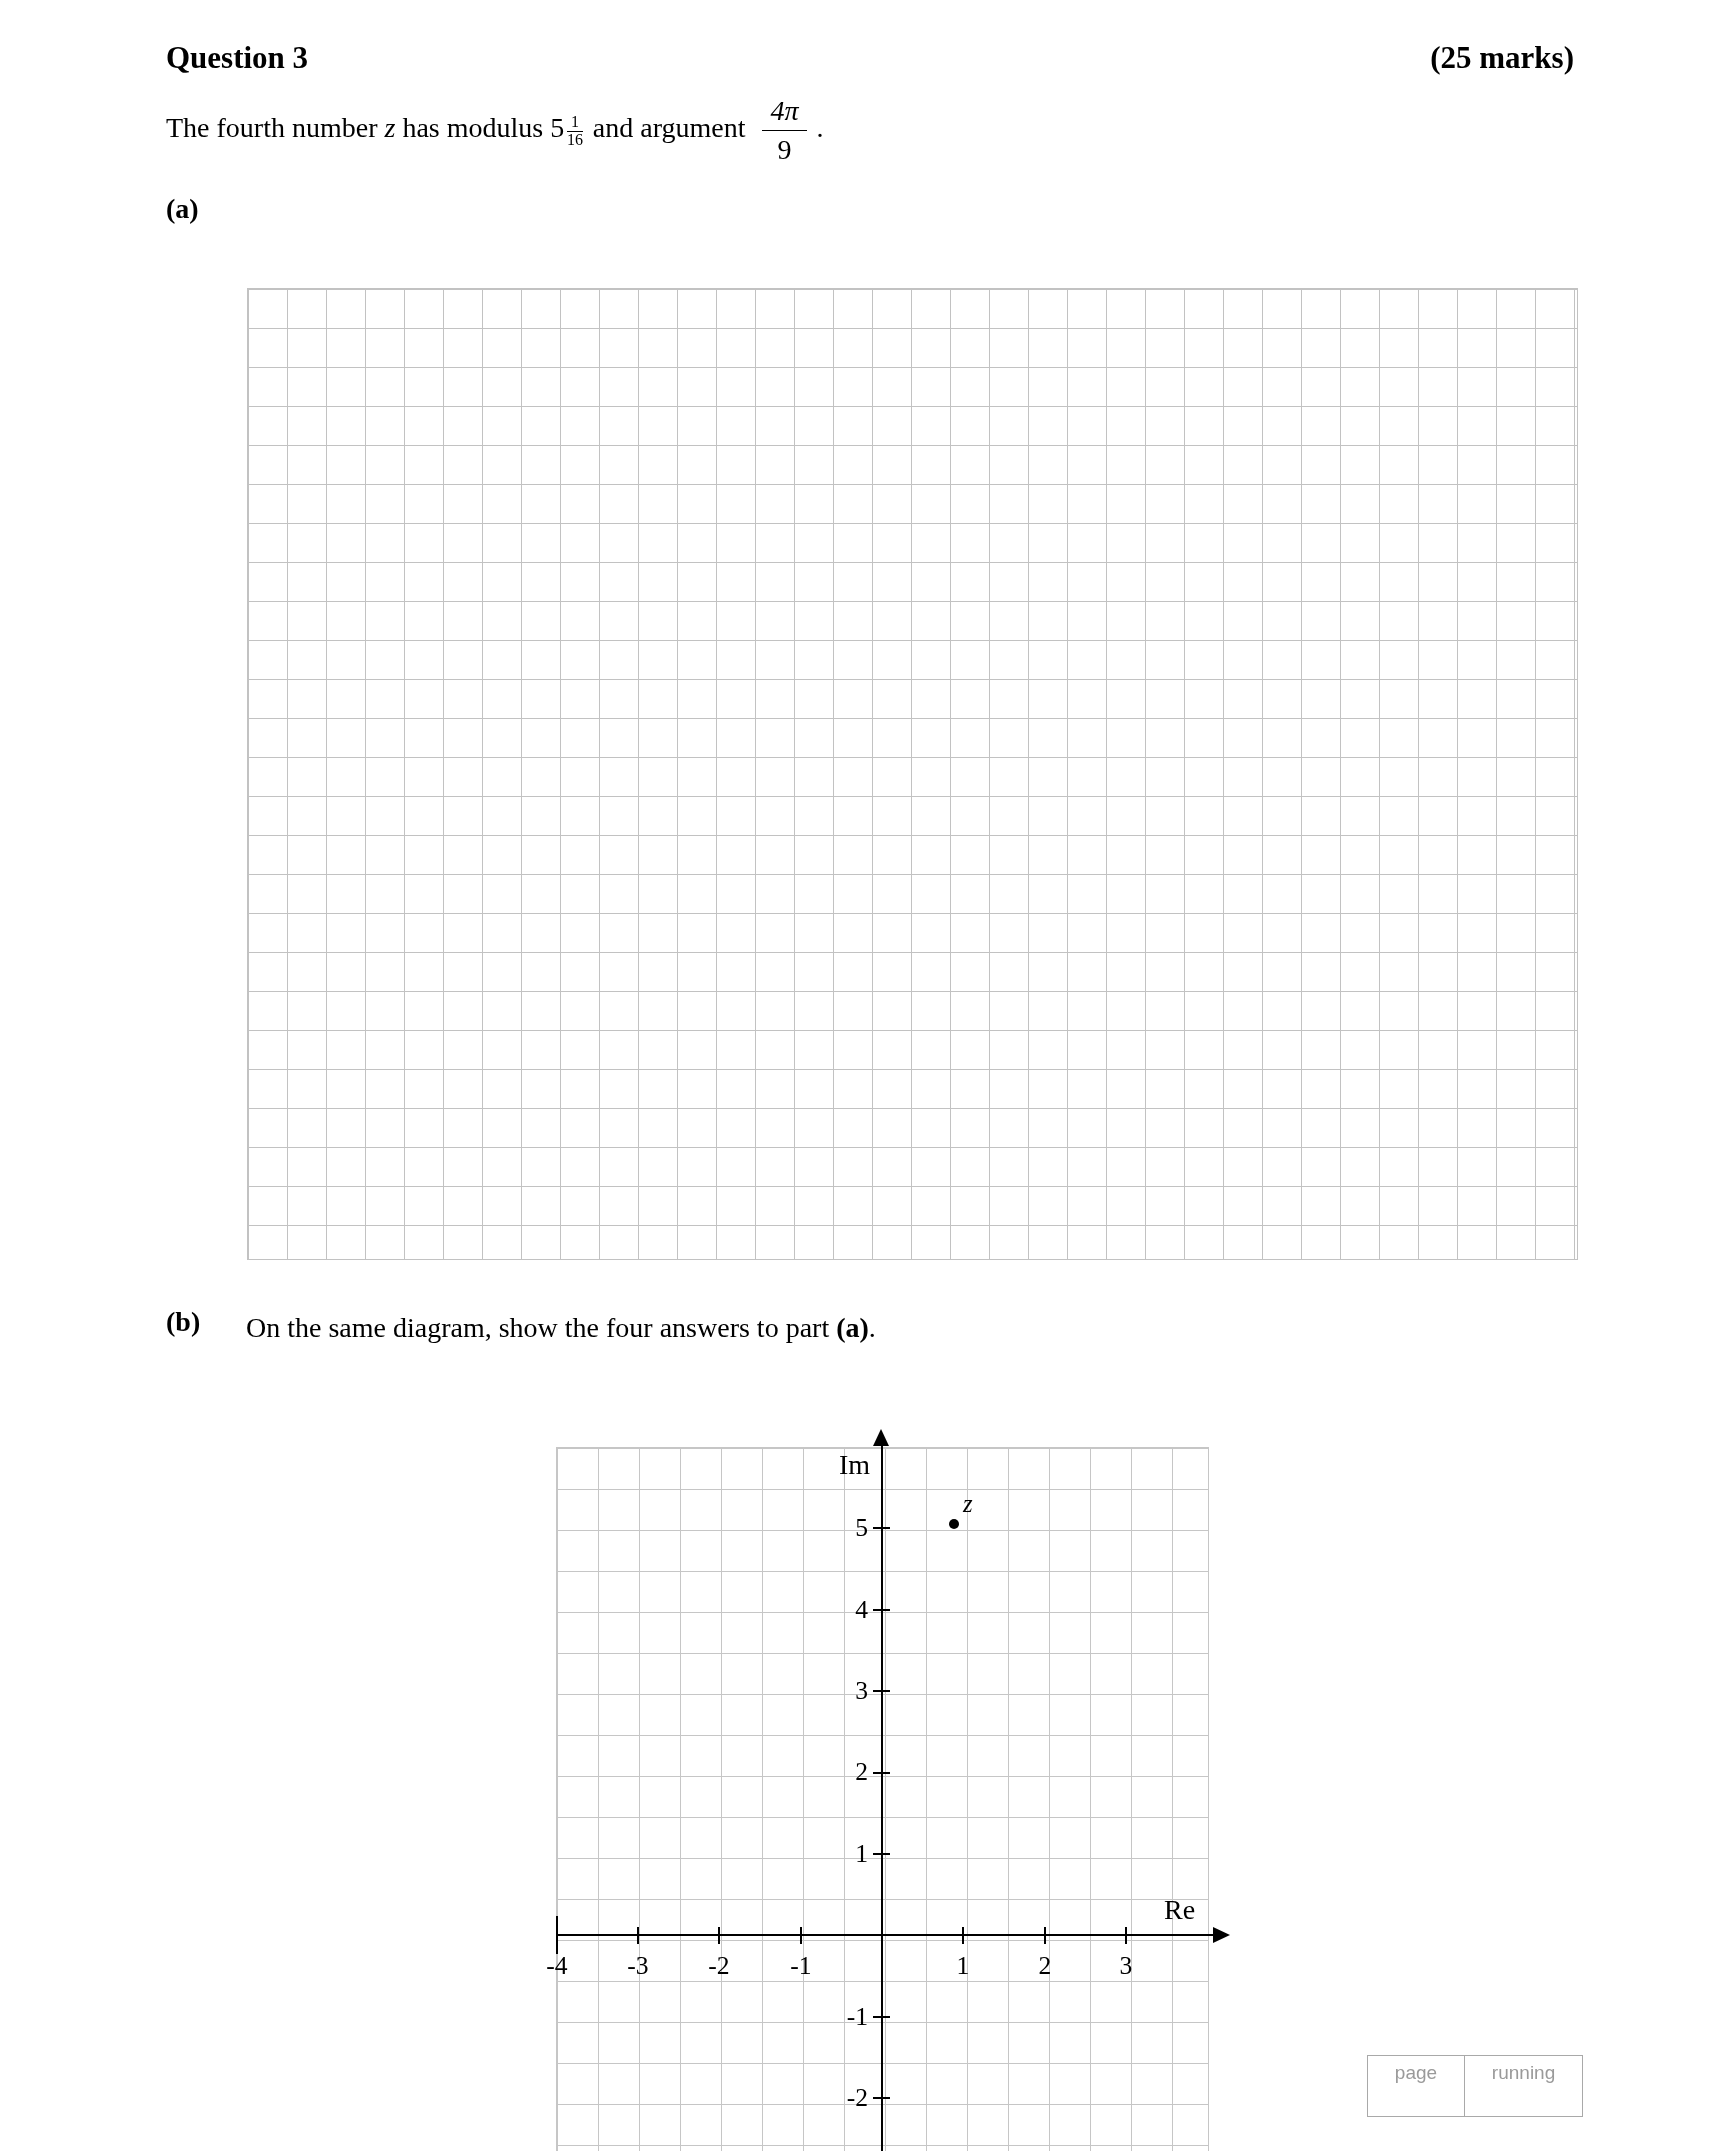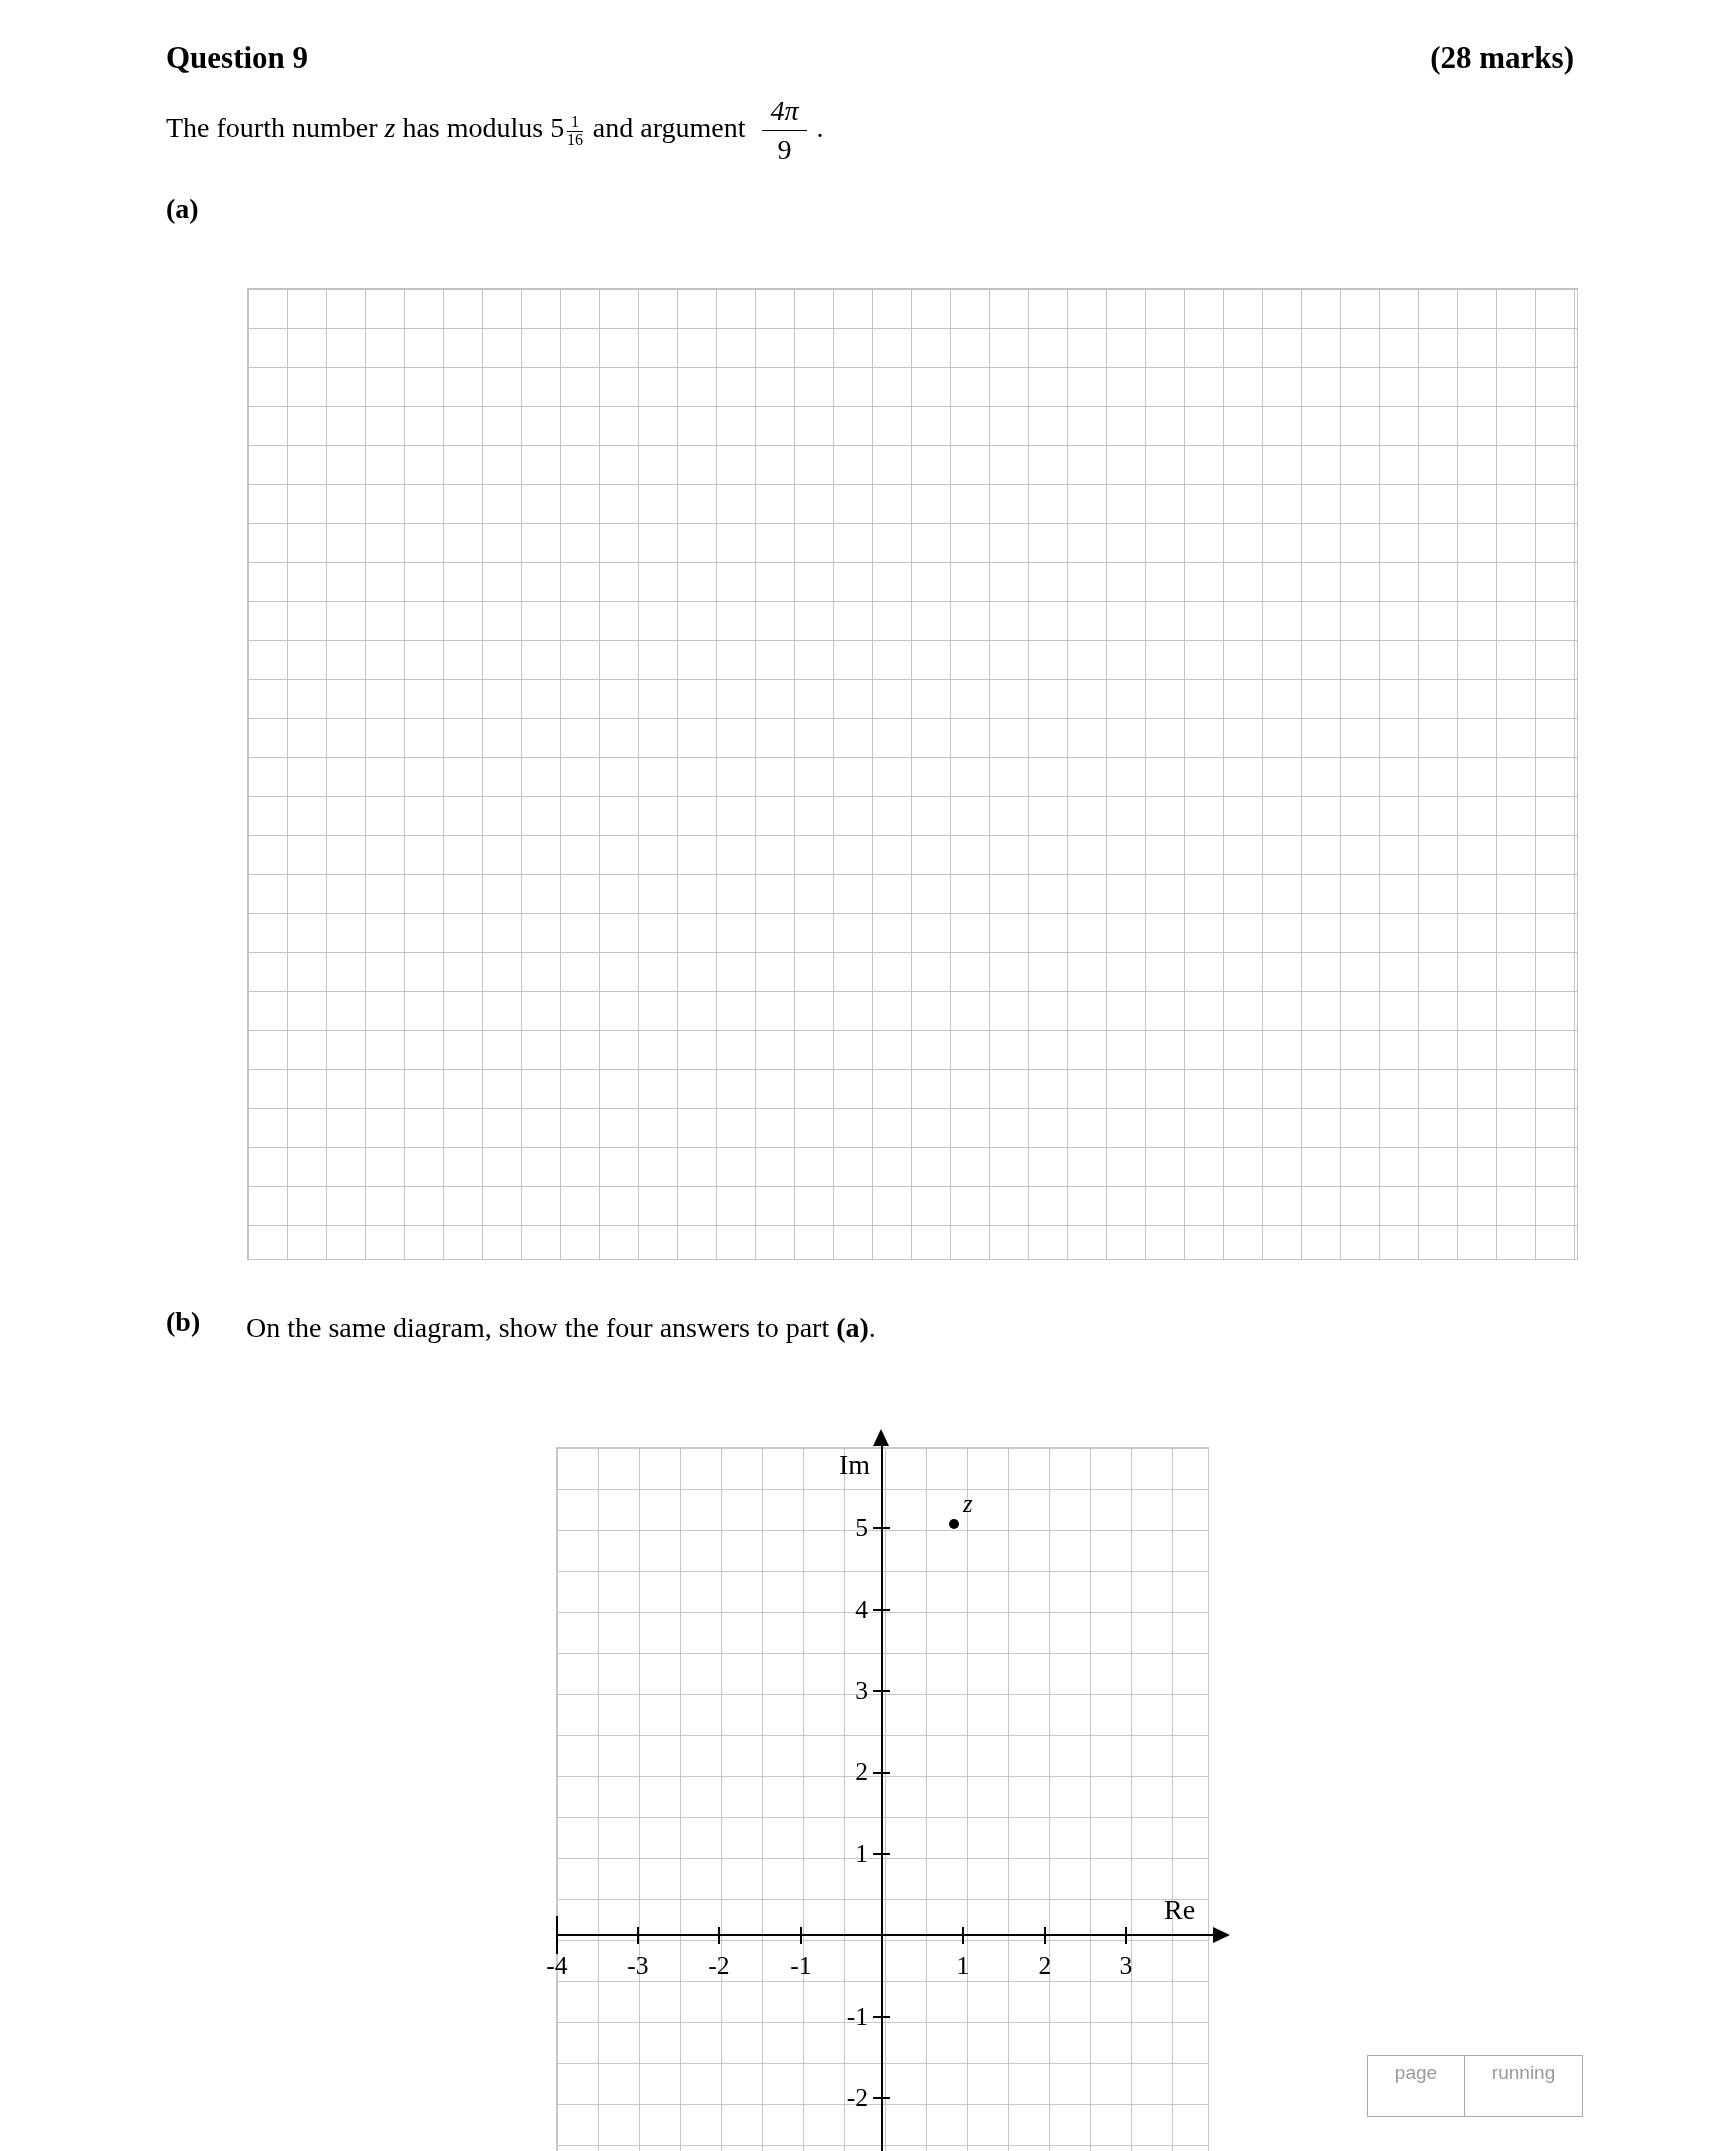--- a/index.html
+++ b/index.html
@@ -45,22 +45,22 @@
           font-family:"Liberation Sans", sans-serif;font-size:19px;color:#9a9a9a;}
   .fcell{border:0.9px solid #a9a9a9;padding-top:5.7px;text-align:center;box-sizing:border-box;}
   .fcell1{width:98px;}
   .fcell2{flex:1;margin-left:-0.9px;}
 </style>
 </head>
 <body>
 
 <div class="page">
 
-  <div class="abs h" style="left:166px;top:40px;">Question 9</div>
-  <div class="abs h" style="right:146px;top:40px;">(28 marks)</div>
+  <div class="abs h" style="left:166px;top:40px;">Question 3</div>
+  <div class="abs h" style="right:146px;top:40px;">(25 marks)</div>
 
   <div class="abs body" style="left:166px;top:95px;">
     <span>The fourth number</span>
     <span class="var">z</span>
     <span>has modulus</span>
     <span>5</span><span class="sfrac"><span class="num">1</span><span class="den">16</span></span>
     <span>and argument</span>
     <span class="dfrac"><span class="num var">4π</span><span class="den">9</span></span><span>.</span>
   </div>
 

